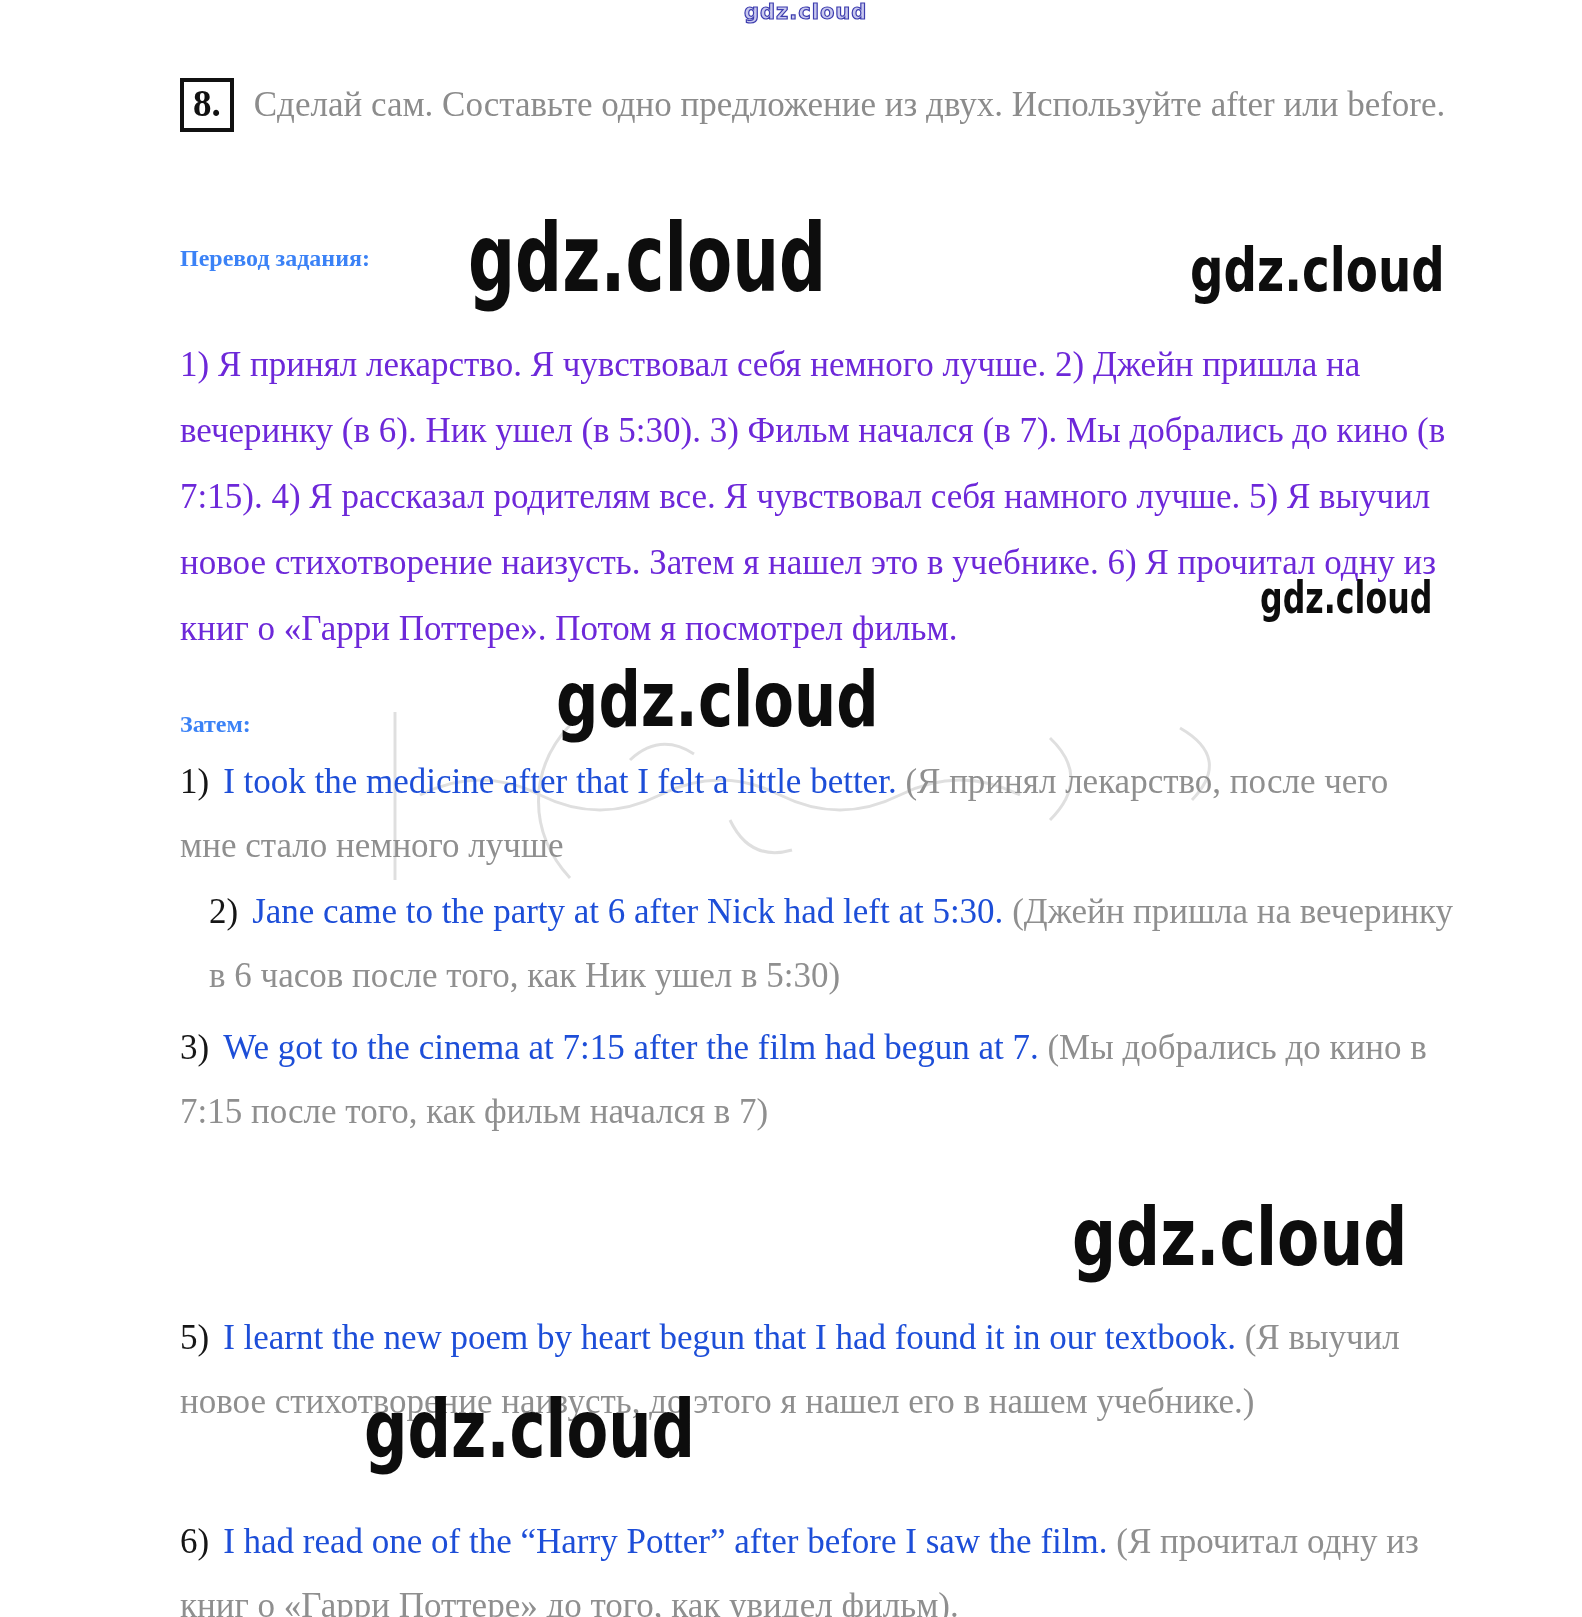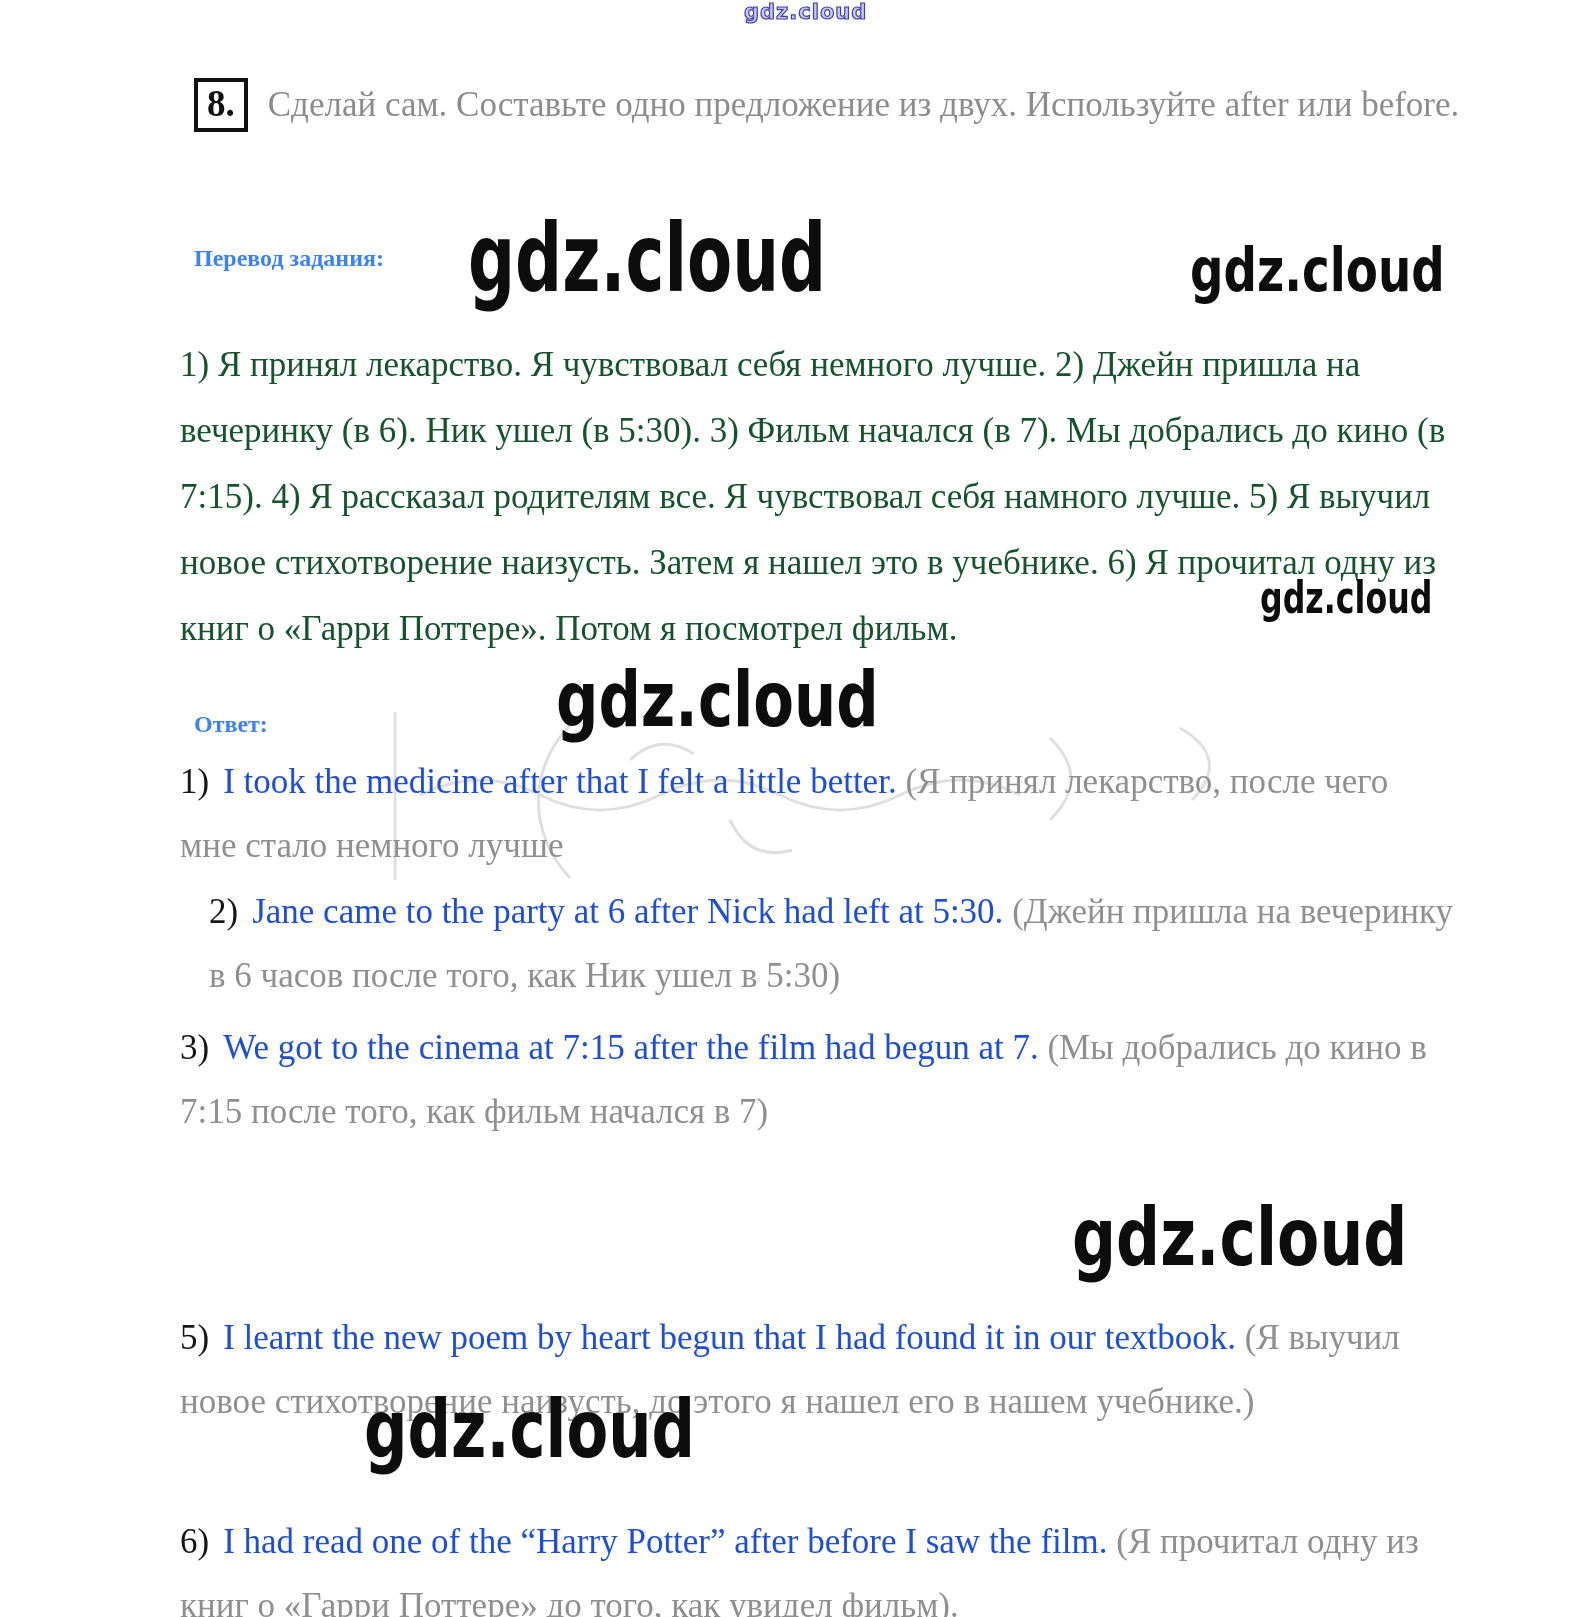--- a/index.html
+++ b/index.html
@@ -6,21 +6,21 @@
   .page {
     position: relative;
     width: 1510px;
     height: 1617px;
     background: #ffffff;
     overflow: hidden;
     font-family: "Liberation Serif", serif;
   }
 
   
-  .block { position: absolute; left: 180px; width: 1268px; margin-left: 14px; }
+  .block { position: absolute; left: 180px; width: 1268px; }
 
   .exercise { top: 74px; font-size: 35px; line-height: 62px; color: #8c8c8c; }
   .num-box {
     display: inline-block;
     border: 4px solid #111111;
     padding: 0 9px 2px 9px;
     margin-right: 20px;
     font-weight: bold;
     font-size: 37px;
     line-height: 44px;
@@ -34,21 +34,21 @@
     line-height: 44px;
     color: #3b82f6;
   }
   .translation-head { top: 236px; }
   .answer-head { top: 702px; }
 
   .translation {
     top: 332px;
     font-size: 35px;
     line-height: 66px;
-    color: #14532d;
+    color: #6d28d9;
     margin: 0;
   }
 
   .answer {
     font-size: 35px;
     line-height: 64px;
     margin: 0;
   }
   .answer-1 { top: 750px; }
   .answer-2 { top: 880px; margin-left: 29px; }
@@ -95,21 +95,21 @@
 
   <div class="wm wm-top">gdz.cloud</div>
 
   <div class="block exercise">
     <span class="num-box">8.</span><span class="task">Сделай сам. Составьте одно предложение из двух. Используйте after или before.</span>
   </div>
 
   <div class="block section-head translation-head">Перевод задания:</div>
   <p class="block translation">1) Я принял лекарство. Я чувствовал себя немного лучше. 2) Джейн пришла на вечеринку (в 6). Ник ушел (в 5:30). 3) Фильм начался (в 7). Мы добрались до кино (в 7:15). 4) Я рассказал родителям все. Я чувствовал себя намного лучше. 5) Я выучил новое стихотворение наизусть. Затем я нашел это в учебнике. 6) Я прочитал одну из книг о «Гарри Поттере». Потом я посмотрел фильм.</p>
 
-  <div class="block section-head answer-head">Ответ:</div>
+  <div class="block section-head answer-head">Затем:</div>
 
   <svg class="ghost" width="950" height="195" viewBox="0 0 950 195">
     <g fill="none" stroke="#d2d2d2" stroke-width="3">
       <path d="M 95 12 V 180"></path>
       <path d="M 270 25 C 228 70 228 132 270 178"></path>
       <path d="M 120 95 q 60 -30 120 0 t 120 0 t 120 0 t 120 0 t 120 0"></path>
       <path d="M 430 120 q 20 42 62 30"></path>
       <path d="M 750 38 q 42 40 0 82"></path>
       <path d="M 880 28 q 52 30 12 72"></path>
       <path d="M 330 60 q 30 -28 64 -6"></path>

